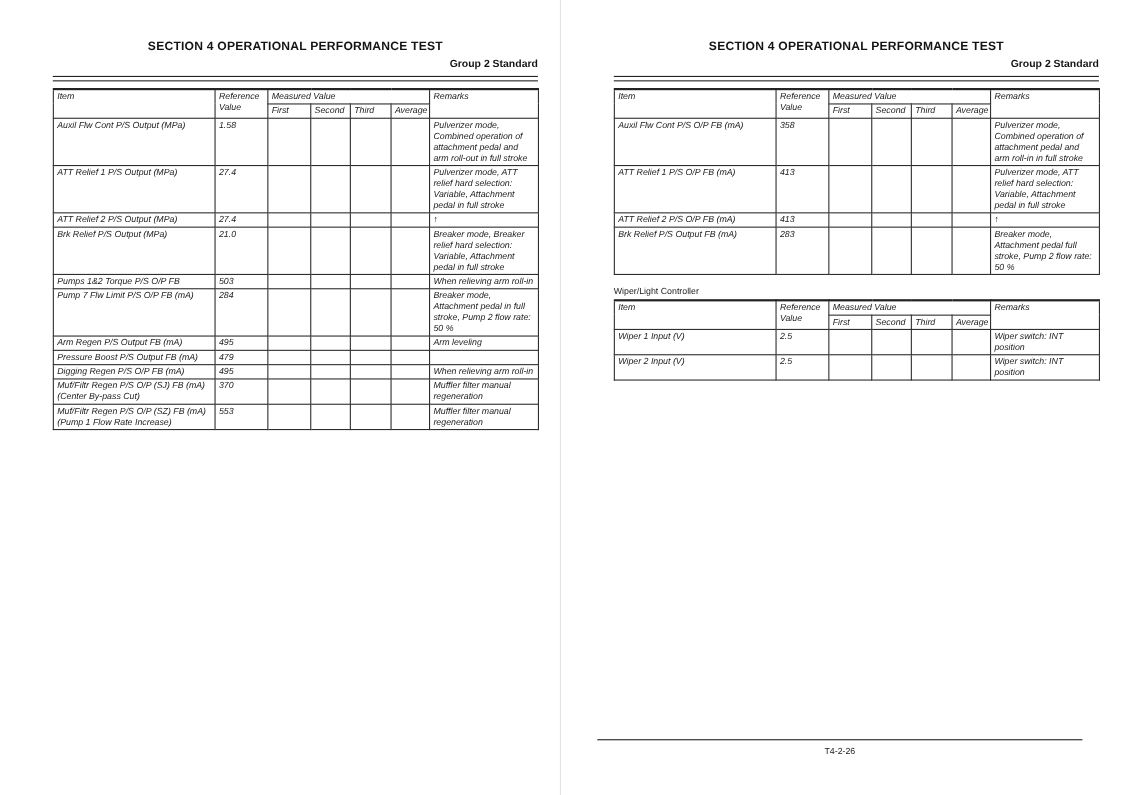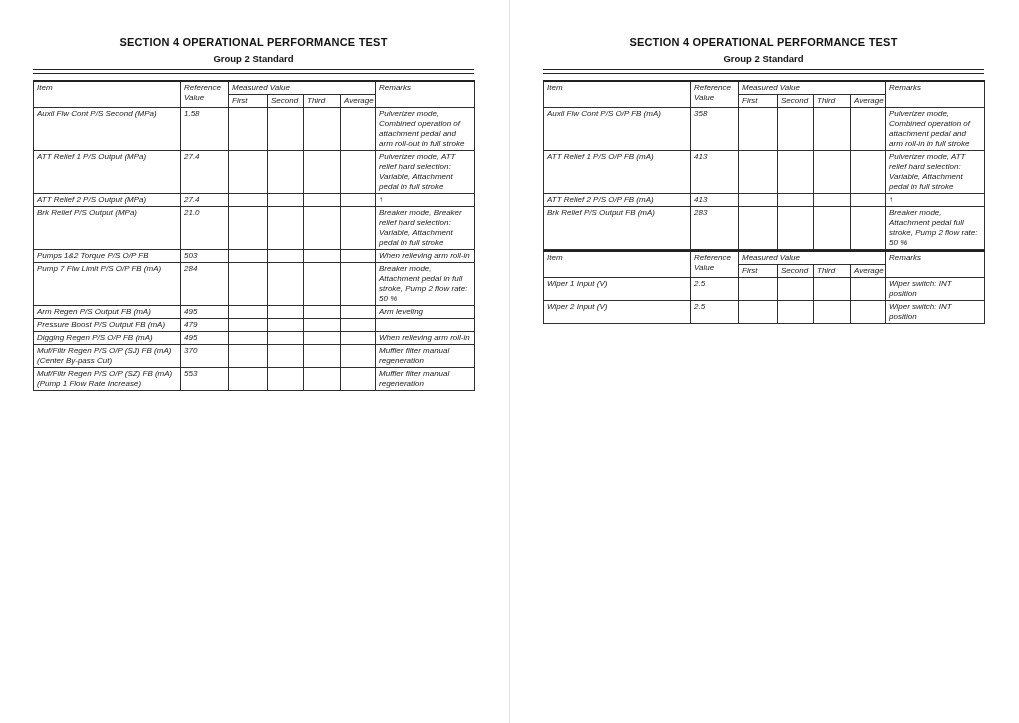--- a/index.html
+++ b/index.html
@@ -5,27 +5,27 @@
   html,body{margin:0;padding:0;}
   body{
     width:1019px;height:723px;position:relative;background:#ffffff;
     font-family:"Liberation Sans",sans-serif;color:#1b1b1b;
     -webkit-font-smoothing:antialiased;overflow:hidden;
   }
   .page{position:absolute;top:0;height:723px;width:509px;background:#ffffff;}
   .page-left{left:0;}
   .page-right{left:510px;}
   .page-divider{position:absolute;left:509px;top:0;width:1px;height:723px;background:#e4e4e4;}
-  .content{position:absolute;left:33px;top:36px;width:441px;}
+  .content{position:absolute;left:48px;top:36px;width:441px;}
   .doc-title{
     text-align:center;font-weight:bold;font-size:11px;letter-spacing:.2px;
     color:#141414;line-height:13px;margin:0;
   }
   .doc-subtitle{
-    text-align:center;font-weight:bold;font-size:9.5px;color:#141414;
+    text-align:right;font-weight:bold;font-size:9.5px;color:#141414;
     line-height:11px;margin:4px 0 0 0;
   }
   .double-rule{height:2.5px;border-top:1.5px solid #222;border-bottom:1px solid #222;margin-top:5px;}
   table.perf{
     width:441px;table-layout:fixed;border-collapse:collapse;margin-top:6px;
     font-size:8px;line-height:10px;color:#1b1b1b;
   }
   table.perf th,table.perf td{
     border:1px solid #2f2f2f;padding:1px 3px;vertical-align:top;
     text-align:left;font-weight:normal;overflow:hidden;
@@ -66,21 +66,21 @@
         </tr>
         <tr>
           <th>First</th>
           <th>Second</th>
           <th>Third</th>
           <th>Average</th>
         </tr>
       </thead>
       <tbody>
           <tr>
-            <td>Auxil Flw Cont P/S Second (MPa)</td>
+            <td>Auxil Flw Cont P/S Output (MPa)</td>
             <td>1.58</td>
             <td></td>
             <td></td>
             <td></td>
             <td></td>
             <td>Pulverizer mode, Combined operation of attachment pedal and arm roll-out in full stroke</td>
           </tr>
           <tr>
             <td>ATT Relief 1 P/S Output (MPa)</td>
             <td>27.4</td>
@@ -241,20 +241,21 @@
             <td>283</td>
             <td></td>
             <td></td>
             <td></td>
             <td></td>
             <td>Breaker mode, Attachment pedal full stroke, Pump 2 flow rate: 50 %</td>
           </tr>
         </tbody>
     </table>
 
+    <div class="section-label">Wiper/Light Controller</div>
 
     <table class="perf" style="margin-top:0;">
       <colgroup>
         <col style="width:147px">
           <col style="width:48px">
           <col style="width:39px">
         <col style="width:36px">
           <col style="width:37px">
           <col style="width:35px">
           <col style="width:99px">
@@ -288,13 +289,14 @@
             <td>2.5</td>
             <td></td>
             <td></td>
             <td></td>
             <td></td>
             <td>Wiper switch: INT position</td>
           </tr>
         </tbody>
     </table>
   </div>
+  <div class="footer">T4-2-26</div>
 </div>
 
 </body></html>

